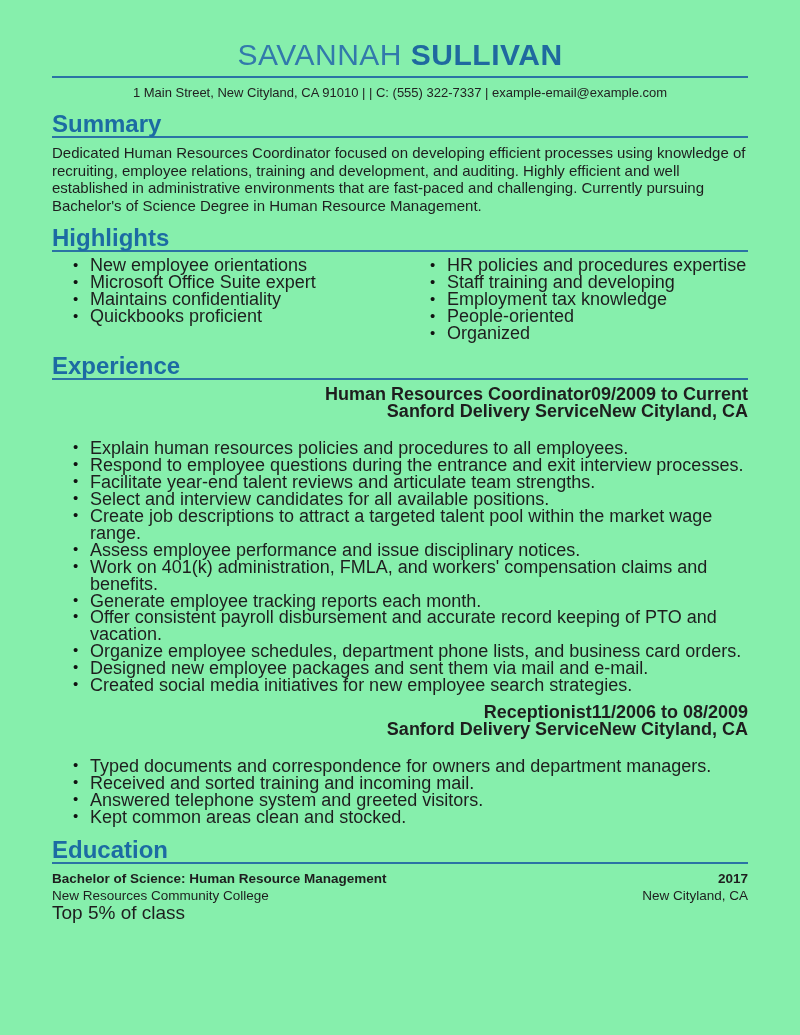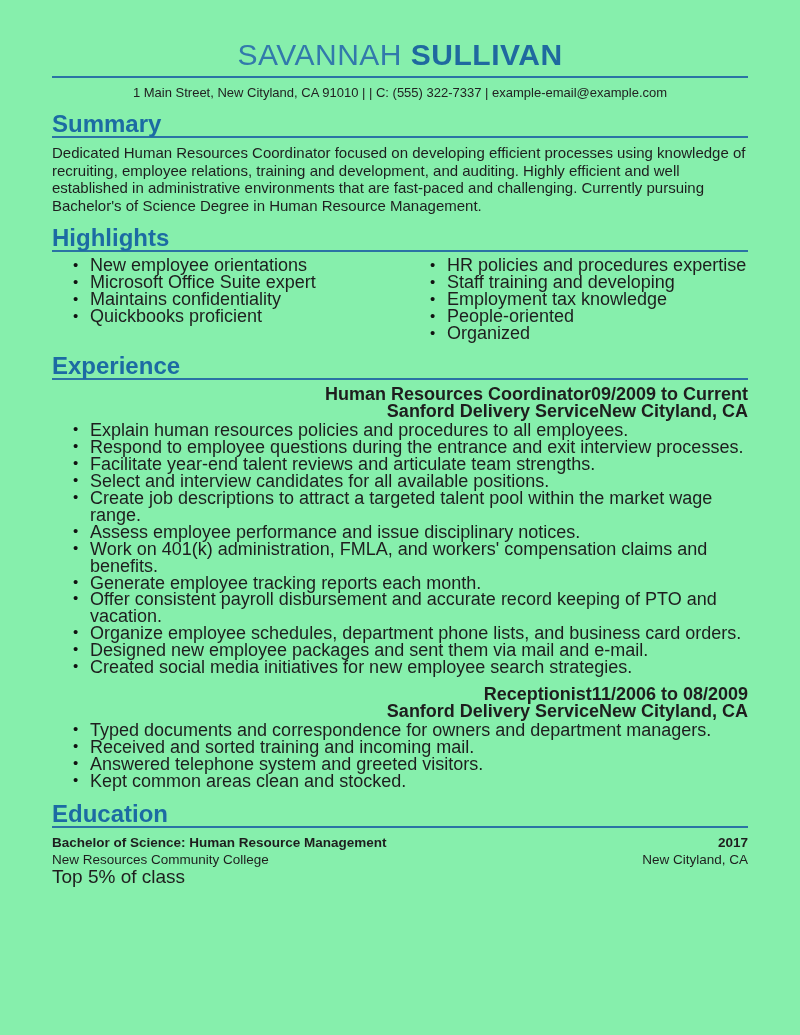--- a/index.html
+++ b/index.html
@@ -68,21 +68,21 @@
     position: absolute;
     left: -17px;
     top: -1px;
     font-size: 15px;
     color: #111111;
   }
   
   .job-head { display: flex; justify-content: flex-end; font-weight: 700; font-size: 18px; line-height: 17px; }
   .job-head.first-row { margin-top: 6px; }
   .job2 .job-head.first-row { margin-top: 10px; }
-  ul.blist.duties { margin-top: 2px; }
+  ul.blist.duties { margin-top: 20px; }
   ul.blist.duties li { line-height: 16.9px; }
   
   .edu-row { display: flex; justify-content: space-between; font-size: 13.5px; line-height: 17px; }
   .edu-row.degree-row { margin-top: 6px; font-weight: 700; }
   .edu-plain { font-weight: 400; }
   .edu-note { font-size: 19px; line-height: 17px; }
 </style>
 </head>
 <body>
 

